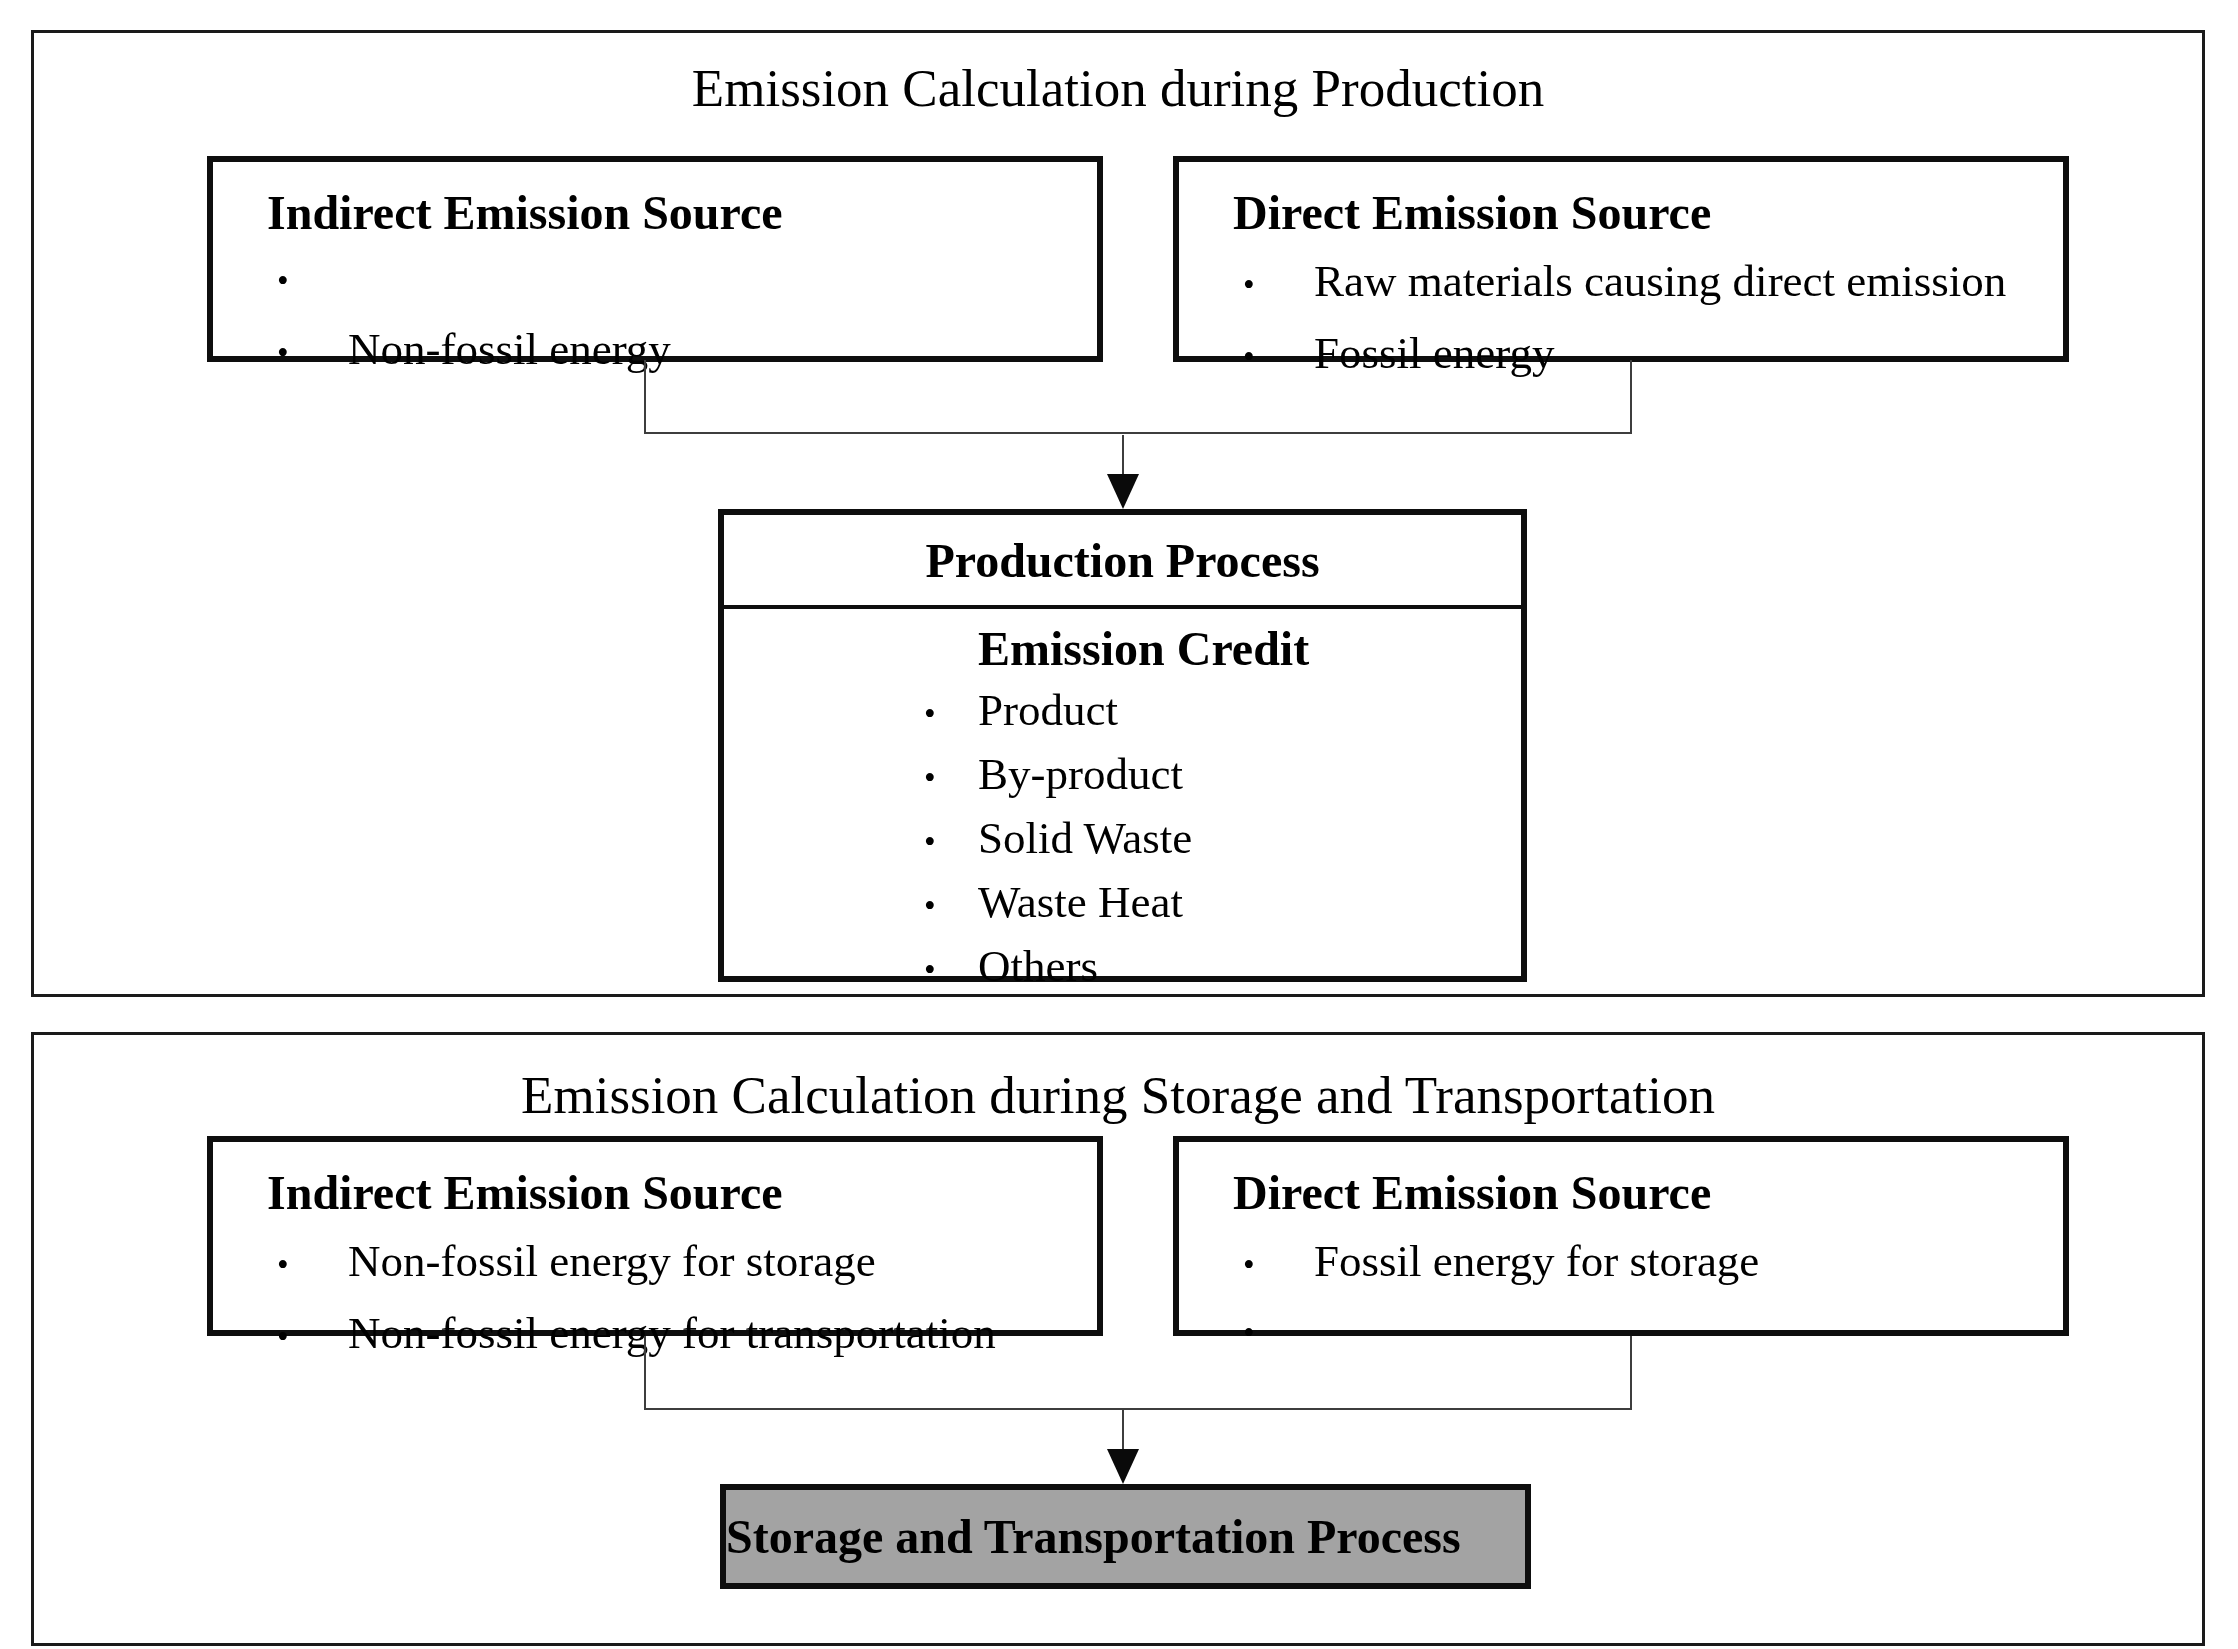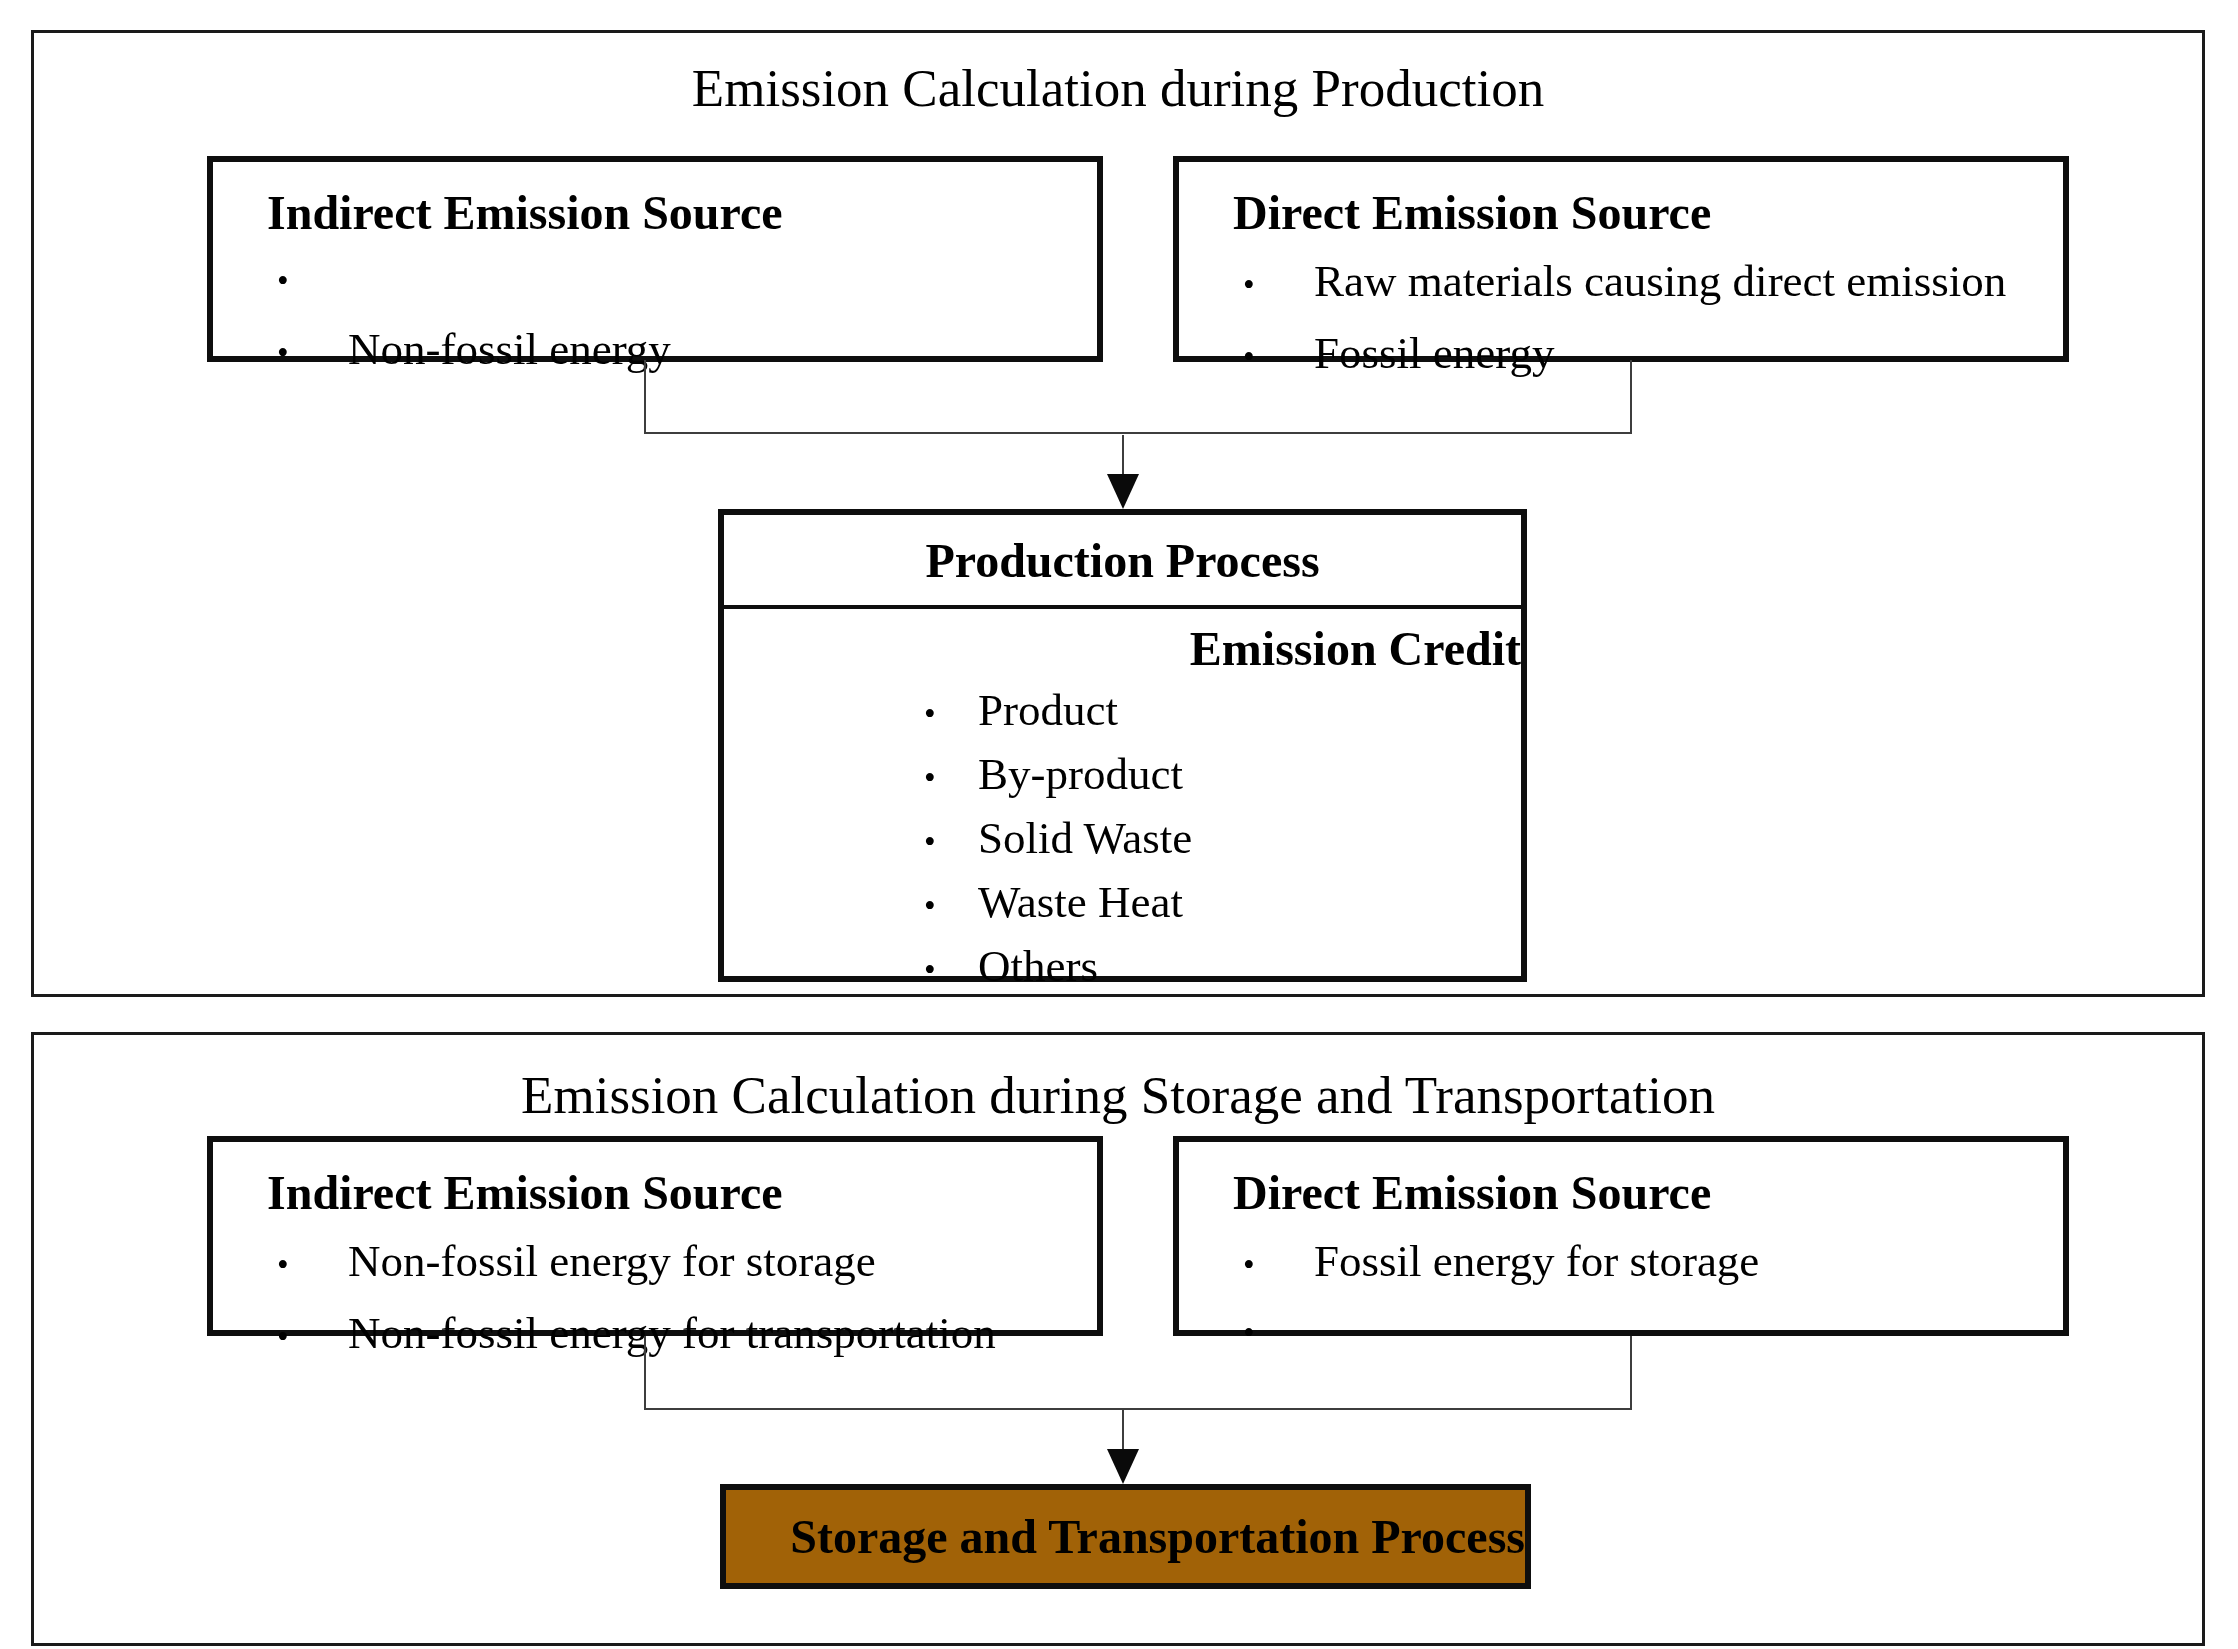--- a/index.html
+++ b/index.html
@@ -118,44 +118,43 @@
     font-weight: bold;
     white-space: nowrap;
   }
   .proc-body { padding-top: 8.7px; }
   .credit-title {
     margin-left: 254px;
     font-size: 48px;
     font-weight: bold;
     line-height: 62px;
     white-space: nowrap;
-    text-align: right;
   }
   .proc-body .bullet {
     font-size: 45px;
     line-height: 61px;
   }
   .proc-body .bullet .dot {
     flex: 0 0 54px;
     padding-left: 0;
     margin-left: 200px;
   }
 
   
   .end-box {
     position: absolute;
     left: 686px;
     top: 449px;
     width: 811px;
     height: 105px;
     border: 6.5px solid #0e0e0e;
-    background: #a16207;
+    background: #a3a3a3;
     display: flex;
     align-items: center;
-    justify-content: flex-end;
+    justify-content: flex-start;
     font-size: 48px;
     font-weight: bold;
     white-space: nowrap;
   }
 </style>
 </head>
 <body>
 
 <div class="canvas">
 

